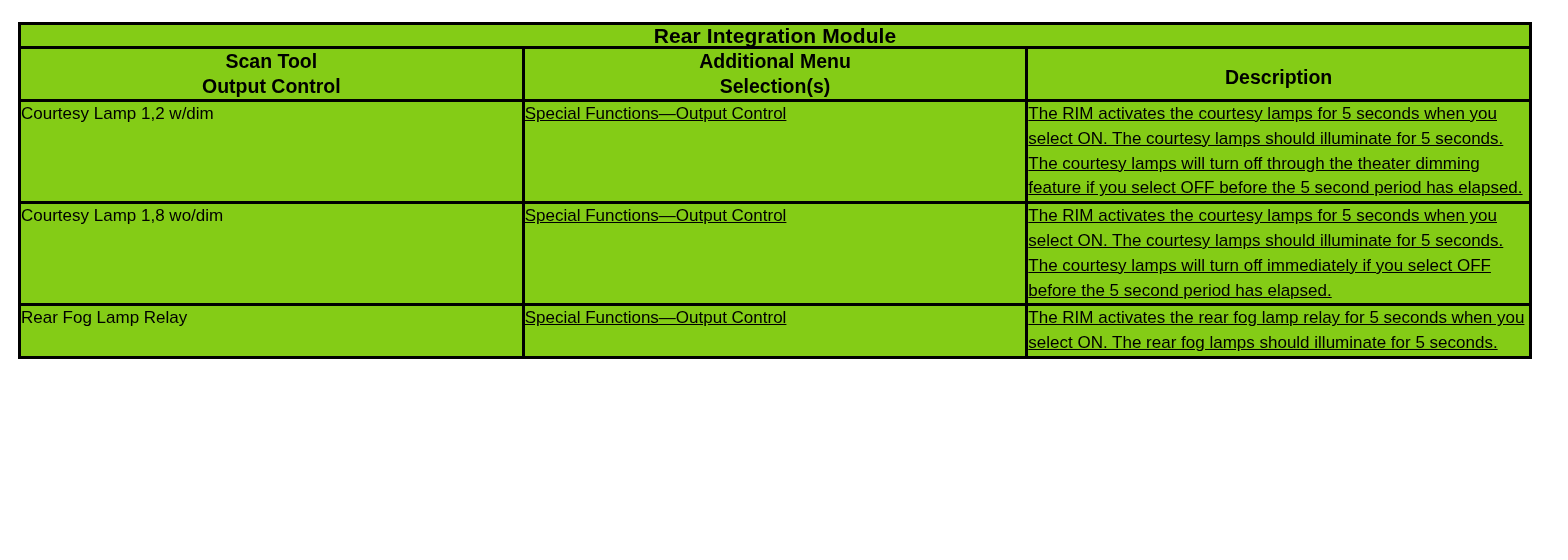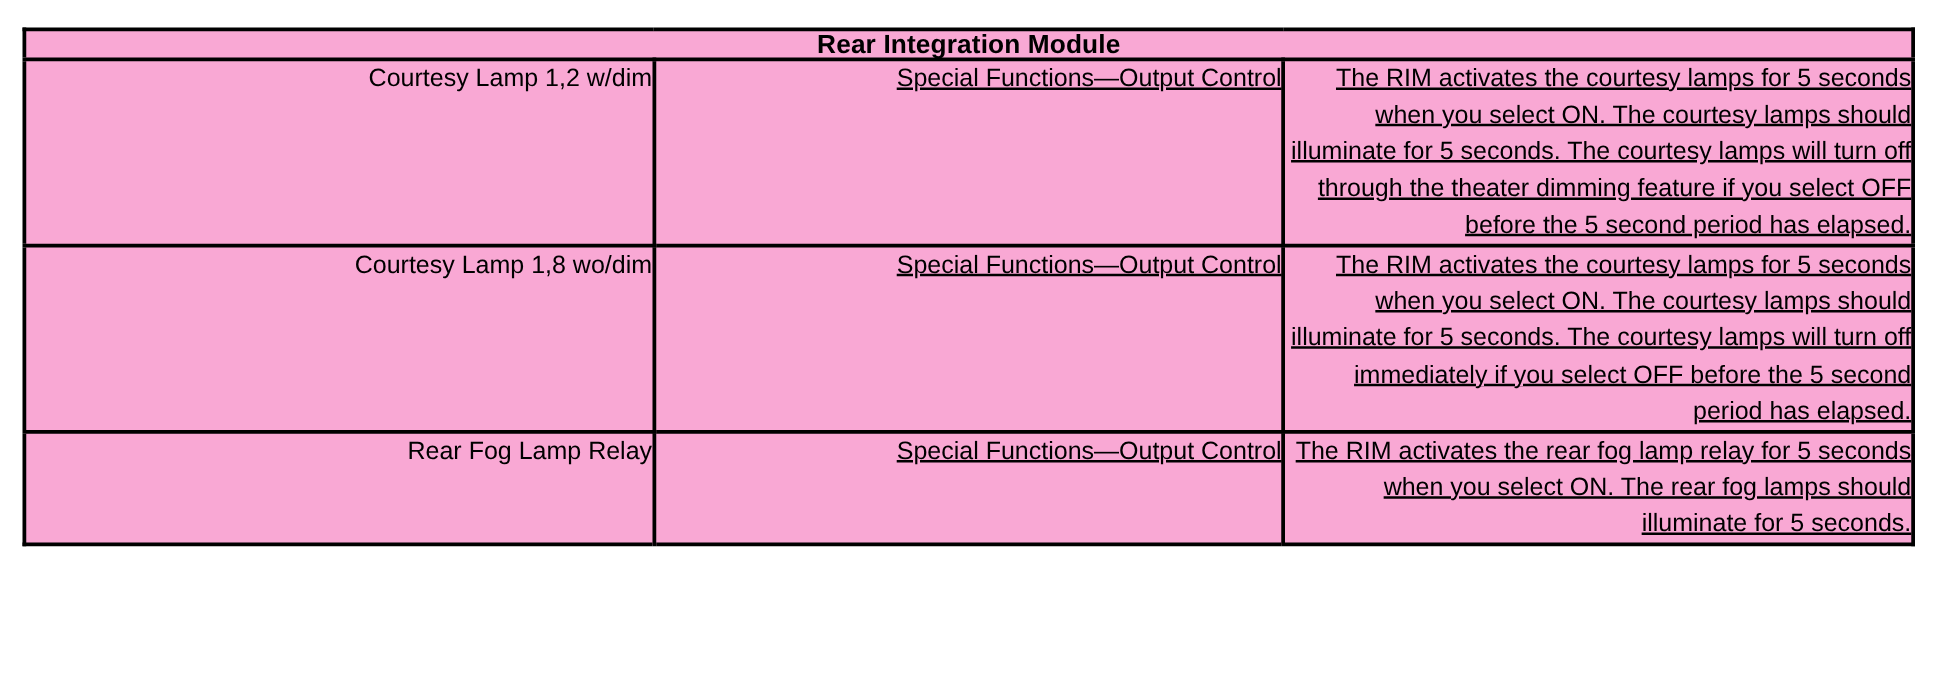--- a/index.html
+++ b/index.html
@@ -34,21 +34,21 @@
     table-layout: fixed;
     width: 1514px;
     background: #ffffff;
   }
 
   table.spec-table td,
   table.spec-table th {
     border: 2px solid #c4b5fd;
     vertical-align: top;
     padding: 0;
-    background: #f9a8d4;
+    background: #84cc16;
   }
 
   
   table.spec-table {
     border: 3px solid #000000;
   }
 
   .title-cell {
     text-align: center;
     font-weight: bold;
@@ -67,24 +67,24 @@
     padding: 9px 6px 10px 6px;
     border-bottom: 3px solid #000000 !important;
     vertical-align: top;
   }
   .col-head.desc-head {
     vertical-align: bottom;
     padding-bottom: 9px;
   }
 
   .cell {
-    font-size: 20px;
+    font-size: 17px;
     line-height: 1.46;
     padding: 6px 7px 8px 8px;
-    text-align: right;
+    text-align: left;
     font-weight: 400;
   }
 
   .cell.control { border-right: 3px solid #000000; }
   .cell.menu    { border-right: 3px solid #000000; text-decoration: underline; }
 
   .col-head.control-head { border-right: 3px solid #000000; }
   .col-head.menu-head    { border-right: 3px solid #000000; }
 
   tr.data-row > td { border-bottom: 3px solid #000000; }
@@ -98,20 +98,33 @@
 <body>
 
 <div id="page">
   <div class="table-wrap">
     <table class="spec-table">
       <tbody>
         <tr>
           <td class="title-cell" colspan="3">Rear Integration Module</td>
         </tr>
 
+        <tr>
+          <td class="col-head control-head" style="width:200px;">
+            <span class="nowrap-line">Scan Tool</span>
+            <span class="nowrap-line">Output Control</span>
+          </td>
+          <td class="col-head menu-head" style="width:239px;">
+            <span class="nowrap-line">Additional Menu</span>
+            <span class="nowrap-line">Selection(s)</span>
+          </td>
+          <td class="col-head desc-head">
+            <span class="nowrap-line">Description</span>
+          </td>
+        </tr>
 
         <tr class="data-row">
           <td class="cell control">Courtesy Lamp 1,2 w/dim</td>
           <td class="cell menu">Special Functions—Output Control</td>
           <td class="cell desc">The RIM activates the courtesy lamps for 5 seconds when you select ON. The courtesy lamps should illuminate for 5 seconds. The courtesy lamps will turn off through the theater dimming feature if you select OFF before the 5 second period has elapsed.</td>
         </tr>
 
         <tr class="data-row">
           <td class="cell control">Courtesy Lamp 1,8 wo/dim</td>
           <td class="cell menu">Special Functions—Output Control</td>

